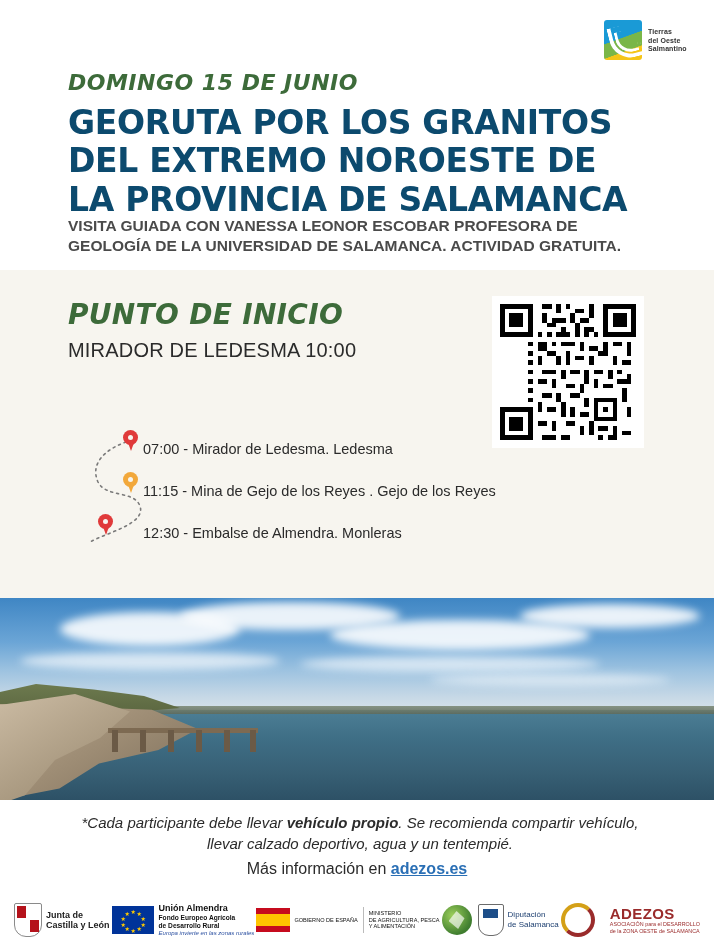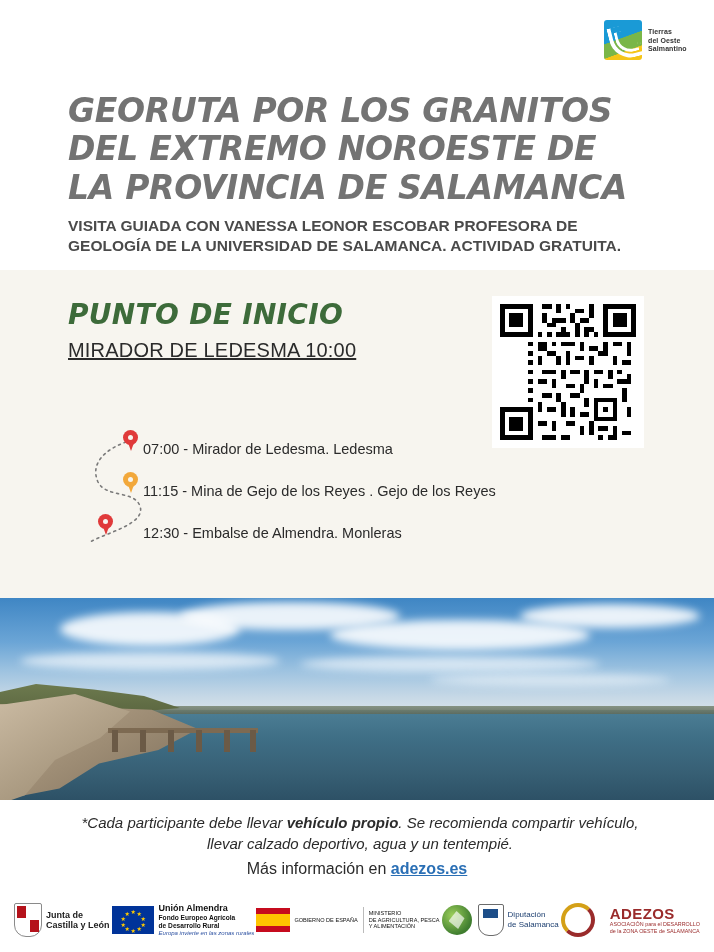--- a/index.html
+++ b/index.html
@@ -85,29 +85,28 @@
     font-family: "DejaVu Sans", sans-serif;
     font-weight: bold;
     font-style: italic;
     font-size: 22px;
     letter-spacing: .5px;
     color: #3d6b3a;
   }
   .title-main {
     position: absolute;
     left: 68px;
-    top: 92px;
+    top: 104px;
     width: 590px;
     font-family: "DejaVu Sans", sans-serif;
     font-weight: bold;
-    font-style: italic;
     font-size: 33px;
     line-height: 1.16;
     letter-spacing: -0.3px;
-    color: #737373;
+    color: #0c4a6e;
     text-transform: uppercase;
   }
   .title-main .l { display: block; }
   .subtitle {
     position: absolute;
     left: 68px;
     top: 216px;
     width: 580px;
     font-family: "Liberation Sans", sans-serif;
     font-weight: bold;
@@ -136,21 +135,20 @@
     letter-spacing: .3px;
     color: #3d6b3a;
   }
   .mirador {
     position: absolute;
     left: 68px;
     top: 339px;
     font-size: 20px;
     color: #2b2b2b;
     letter-spacing: .2px;
-    text-decoration: underline;
   }
   .qr-box {
     position: absolute;
     right: 70px;
     top: 296px;
     width: 152px;
     height: 152px;
     background: #ffffff;
     padding: 8px;
     box-sizing: border-box;
@@ -429,20 +427,21 @@
       <div class="swoosh"></div>
       <div class="swoosh2"></div>
     </div>
     <div class="logo-text">
       <div>Tierras</div>
       <div>del Oeste</div>
       <div>Salmantino</div>
     </div>
   </div>
 
+  <div class="date-line">DOMINGO 15 DE JUNIO</div>
 
   <div class="title-main">
     <span class="l">GEORUTA POR LOS GRANITOS</span>
     <span class="l">DEL EXTREMO NOROESTE DE</span>
     <span class="l">LA PROVINCIA DE SALAMANCA</span>
   </div>
 
   <div class="subtitle">
     <div>VISITA GUIADA CON VANESSA LEONOR ESCOBAR PROFESORA DE</div>
     <div>GEOLOGÍA DE LA UNIVERSIDAD DE SALAMANCA. ACTIVIDAD GRATUITA.</div>

